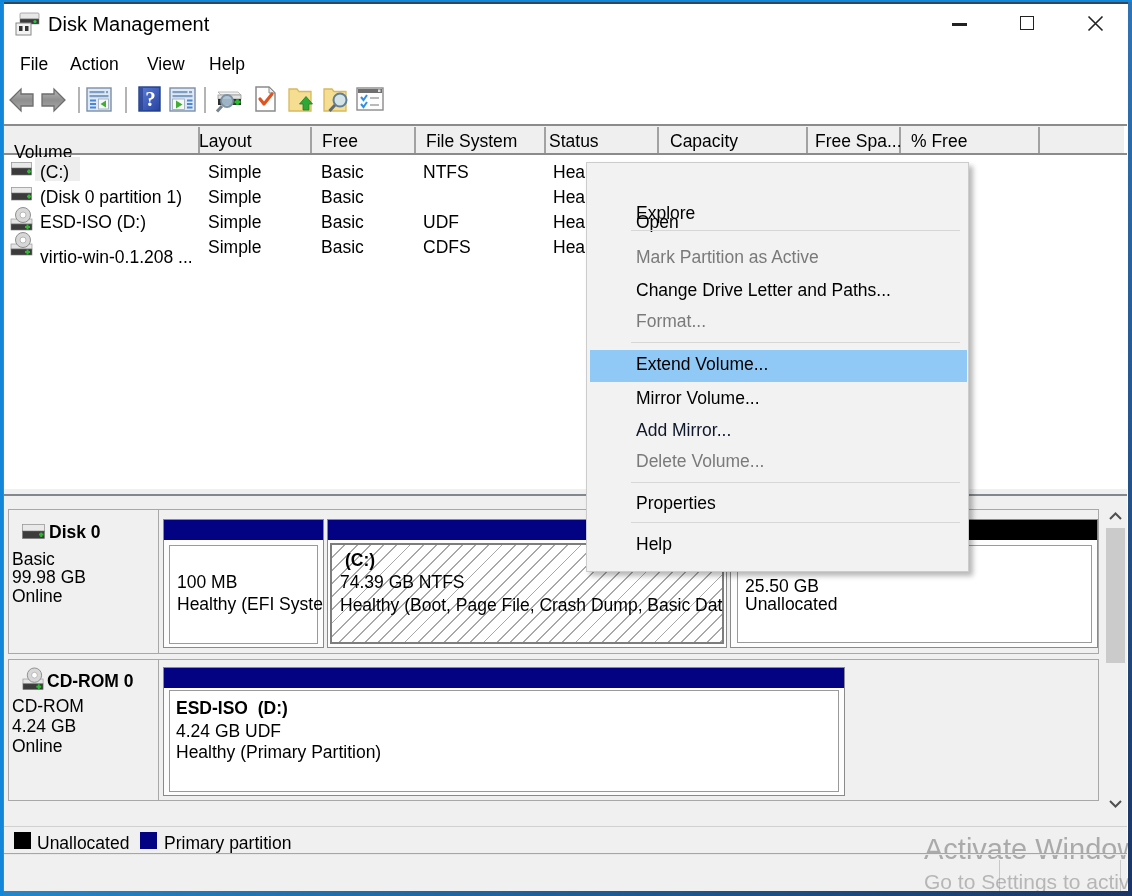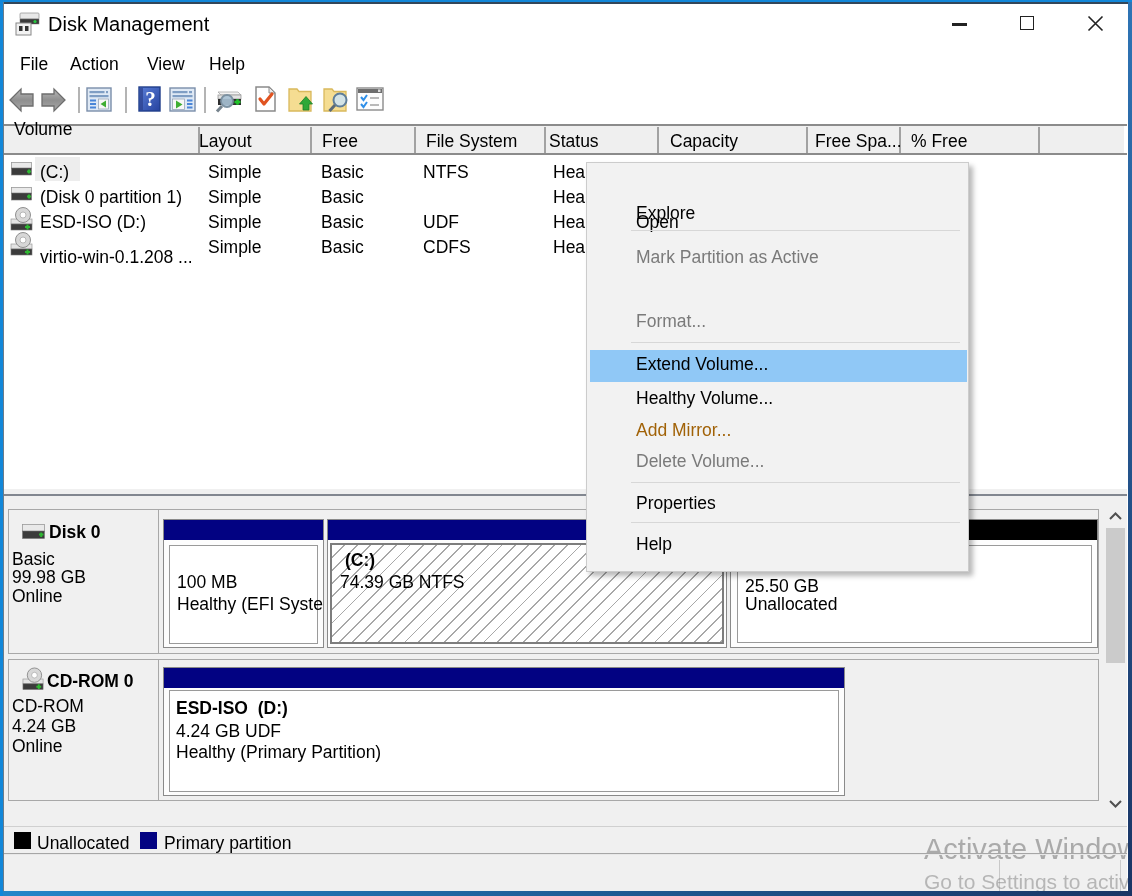--- a/index.html
+++ b/index.html
@@ -138,21 +138,21 @@
 <div id="hdrsep">
   <div class="abs" style="left:198px;top:127px;width:2px;height:26px;background:#a2a2a2;"></div>
   <div class="abs" style="left:310px;top:127px;width:2px;height:26px;background:#a2a2a2;"></div>
   <div class="abs" style="left:414px;top:127px;width:2px;height:26px;background:#a2a2a2;"></div>
   <div class="abs" style="left:544px;top:127px;width:2px;height:26px;background:#a2a2a2;"></div>
   <div class="abs" style="left:657px;top:127px;width:2px;height:26px;background:#a2a2a2;"></div>
   <div class="abs" style="left:806px;top:127px;width:2px;height:26px;background:#a2a2a2;"></div>
   <div class="abs" style="left:899px;top:127px;width:2px;height:26px;background:#a2a2a2;"></div>
   <div class="abs" style="left:1038px;top:127px;width:2px;height:26px;background:#a2a2a2;"></div>
 </div>
-<div class="abs" style="left:14px;top:119px;">Volume</div>
+<div class="abs" style="left:14px;top:142px;">Volume</div>
 <div class="abs" style="left:199px;top:131px;">Layout</div>
 <div class="abs" style="left:322px;top:131px;">Free</div>
 <div class="abs" style="left:426px;top:131px;">File System</div>
 <div class="abs" style="left:549px;top:131px;">Status</div>
 <div class="abs" style="left:670px;top:131px;">Capacity</div>
 <div class="abs" style="left:815px;top:131px;">Free Spa...</div>
 <div class="abs" style="left:911px;top:131px;">% Free</div>
 
 <div id="rows">
 
@@ -229,20 +229,21 @@
     <div style="position:absolute;left:5px;right:5px;top:25px;height:99px;border:1px solid #9a9a9a;background:#fff;"></div>
     <div style="position:absolute;left:13px;top:52px;white-space:nowrap;text-align:center;">100 MB</div>
     <div style="position:absolute;left:13px;top:74px;white-space:nowrap;">Healthy (EFI Syste</div>
   </div>
 
   <div class="abs" style="left:327px;top:519px;width:400px;height:129px;border:1px solid #8a8a8a;background:#fdfdfd;">
     <div style="position:absolute;left:0;top:0;width:100%;height:20px;background:#020282;"></div>
     <div style="position:absolute;left:2px;right:2px;top:23px;height:101px;border:2.5px solid #7d7d7d;background:repeating-linear-gradient(135deg,#fff 0px,#fff 8px,#a8a8a8 8px,#a8a8a8 9.3px);"></div>
     <div style="position:absolute;left:17px;top:30px;font-weight:bold;white-space:nowrap;">(C:)</div>
     <div style="position:absolute;left:12px;top:52px;white-space:nowrap;">74.39 GB NTFS</div>
+    <div style="position:absolute;left:12px;top:75px;white-space:nowrap;">Healthy (Boot, Page File, Crash Dump, Basic Dat</div>
   </div>
 
   <div class="abs" style="left:730px;top:519px;width:368px;height:129px;border:1px solid #8a8a8a;background:#fdfdfd;">
     <div style="position:absolute;left:0;top:0;width:100%;height:20px;background:#000;"></div>
     <div style="position:absolute;left:6px;right:5px;top:25px;height:98px;border:1px solid #9a9a9a;background:#fff;"></div>
     <div style="position:absolute;left:14px;top:56px;white-space:nowrap;">25.50 GB</div>
     <div style="position:absolute;left:14px;top:74px;white-space:nowrap;">Unallocated</div>
   </div>
 
   <div class="abs" style="left:8px;top:659px;width:1091px;height:142px;border:1px solid #a8a8a8;background:#f0f0f0;"></div>
@@ -293,24 +294,25 @@
 <div class="abs" style="left:924px;top:870px;font-size:21px;color:rgba(135,135,135,0.55);white-space:nowrap;z-index:45;">Go to Settings to activate</div>
 
 <div class="abs" style="left:4px;top:853px;width:1123px;height:1px;background:#a6a6a6;z-index:46;"></div>
 <div class="abs" style="left:4px;top:854px;width:1123px;height:1px;background:#e8e8e8;z-index:46;"></div>
 
 <div id="menu" class="abs" style="left:586px;top:162px;width:383px;height:410px;background:#f2f2f2;border:1px solid #cccccc;box-shadow:4px 4px 5px rgba(0,0,0,0.28);z-index:40;">
   <div style="position:absolute;left:49px;top:24px;margin-top:25px;">Open</div>
   <div style="position:absolute;left:49px;top:40px;">Explore</div>
   <div style="position:absolute;left:44px;top:67px;width:329px;height:1px;background:#d7d7d7;"></div>
   <div style="position:absolute;left:49px;top:84px;color:#7a7a7a;">Mark Partition as Active</div>
+  <div style="position:absolute;left:49px;top:117px;">Change Drive Letter and Paths...</div>
   <div style="position:absolute;left:49px;top:148px;color:#7a7a7a;">Format...</div>
   <div style="position:absolute;left:44px;top:179px;width:329px;height:1px;background:#d7d7d7;"></div>
   <div style="position:absolute;left:3px;top:187px;width:377px;height:32px;background:#90c8f6;"></div>
   <div style="position:absolute;left:49px;top:191px;">Extend Volume...</div>
-  <div style="position:absolute;left:49px;top:225px;">Healthy Volume...</div>
-  <div style="position:absolute;left:49px;top:257px;color:#a16207;">Add Mirror...</div>
+  <div style="position:absolute;left:49px;top:225px;">Mirror Volume...</div>
+  <div style="position:absolute;left:49px;top:257px;color:#0f172a;">Add Mirror...</div>
   <div style="position:absolute;left:49px;top:288px;color:#7a7a7a;">Delete Volume...</div>
   <div style="position:absolute;left:44px;top:319px;width:329px;height:1px;background:#d7d7d7;"></div>
   <div style="position:absolute;left:49px;top:330px;">Properties</div>
   <div style="position:absolute;left:44px;top:359px;width:329px;height:1px;background:#d7d7d7;"></div>
   <div style="position:absolute;left:49px;top:371px;">Help</div>
 </div>
 
 </body></html>

